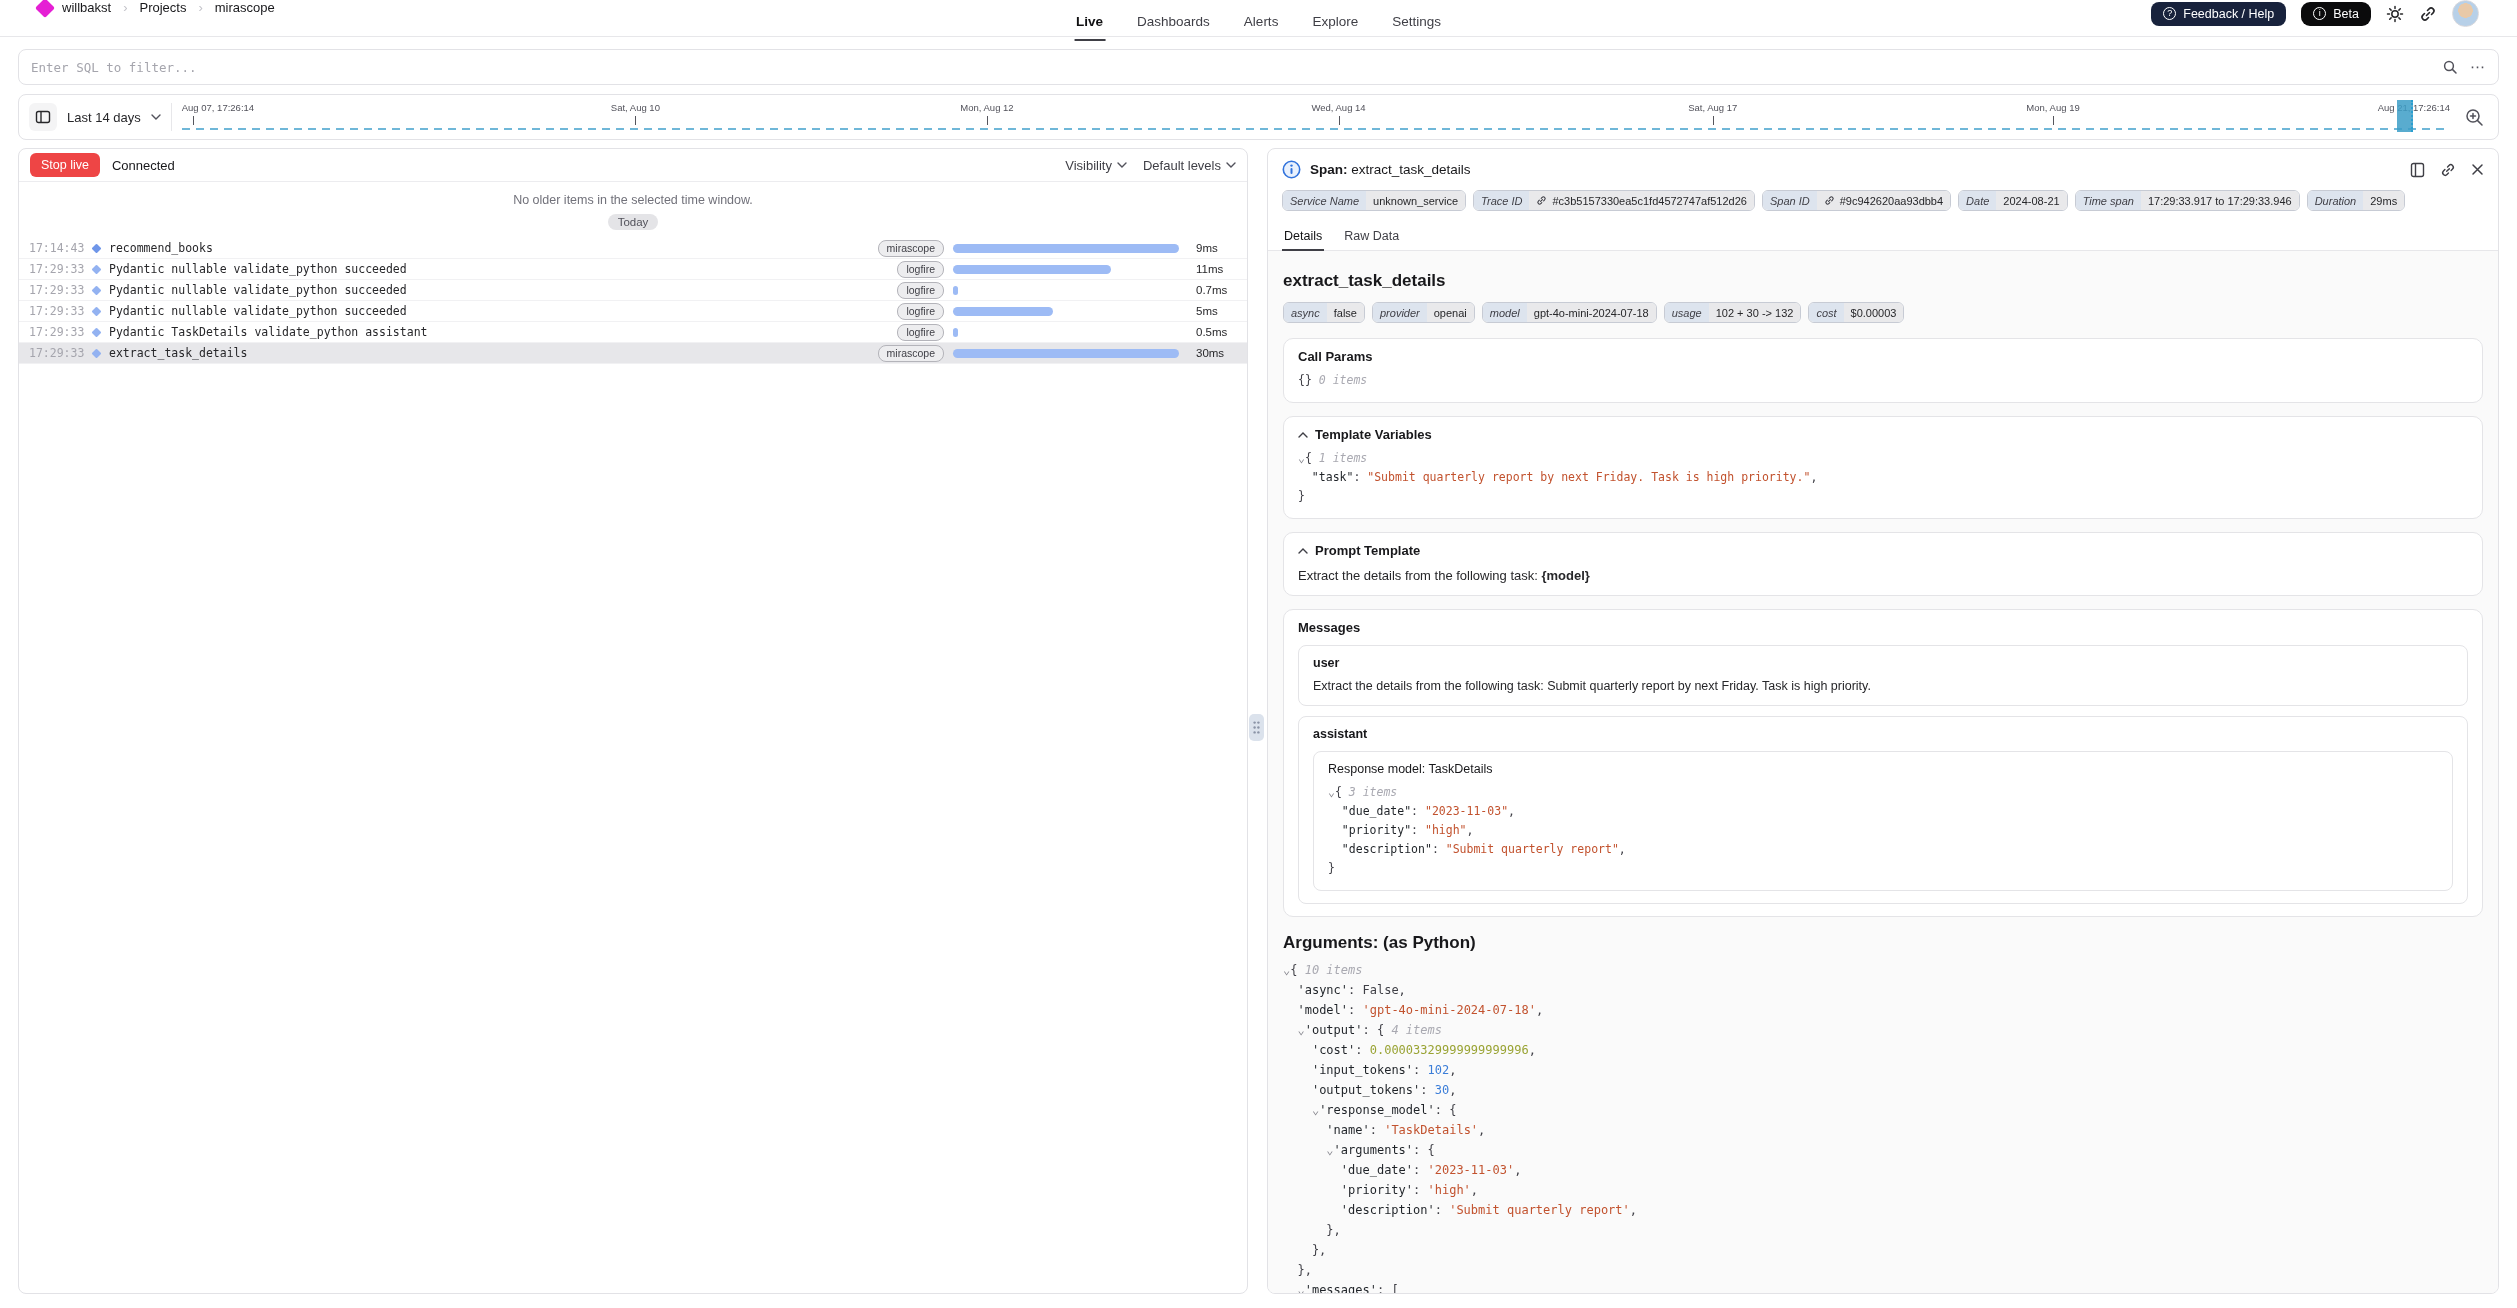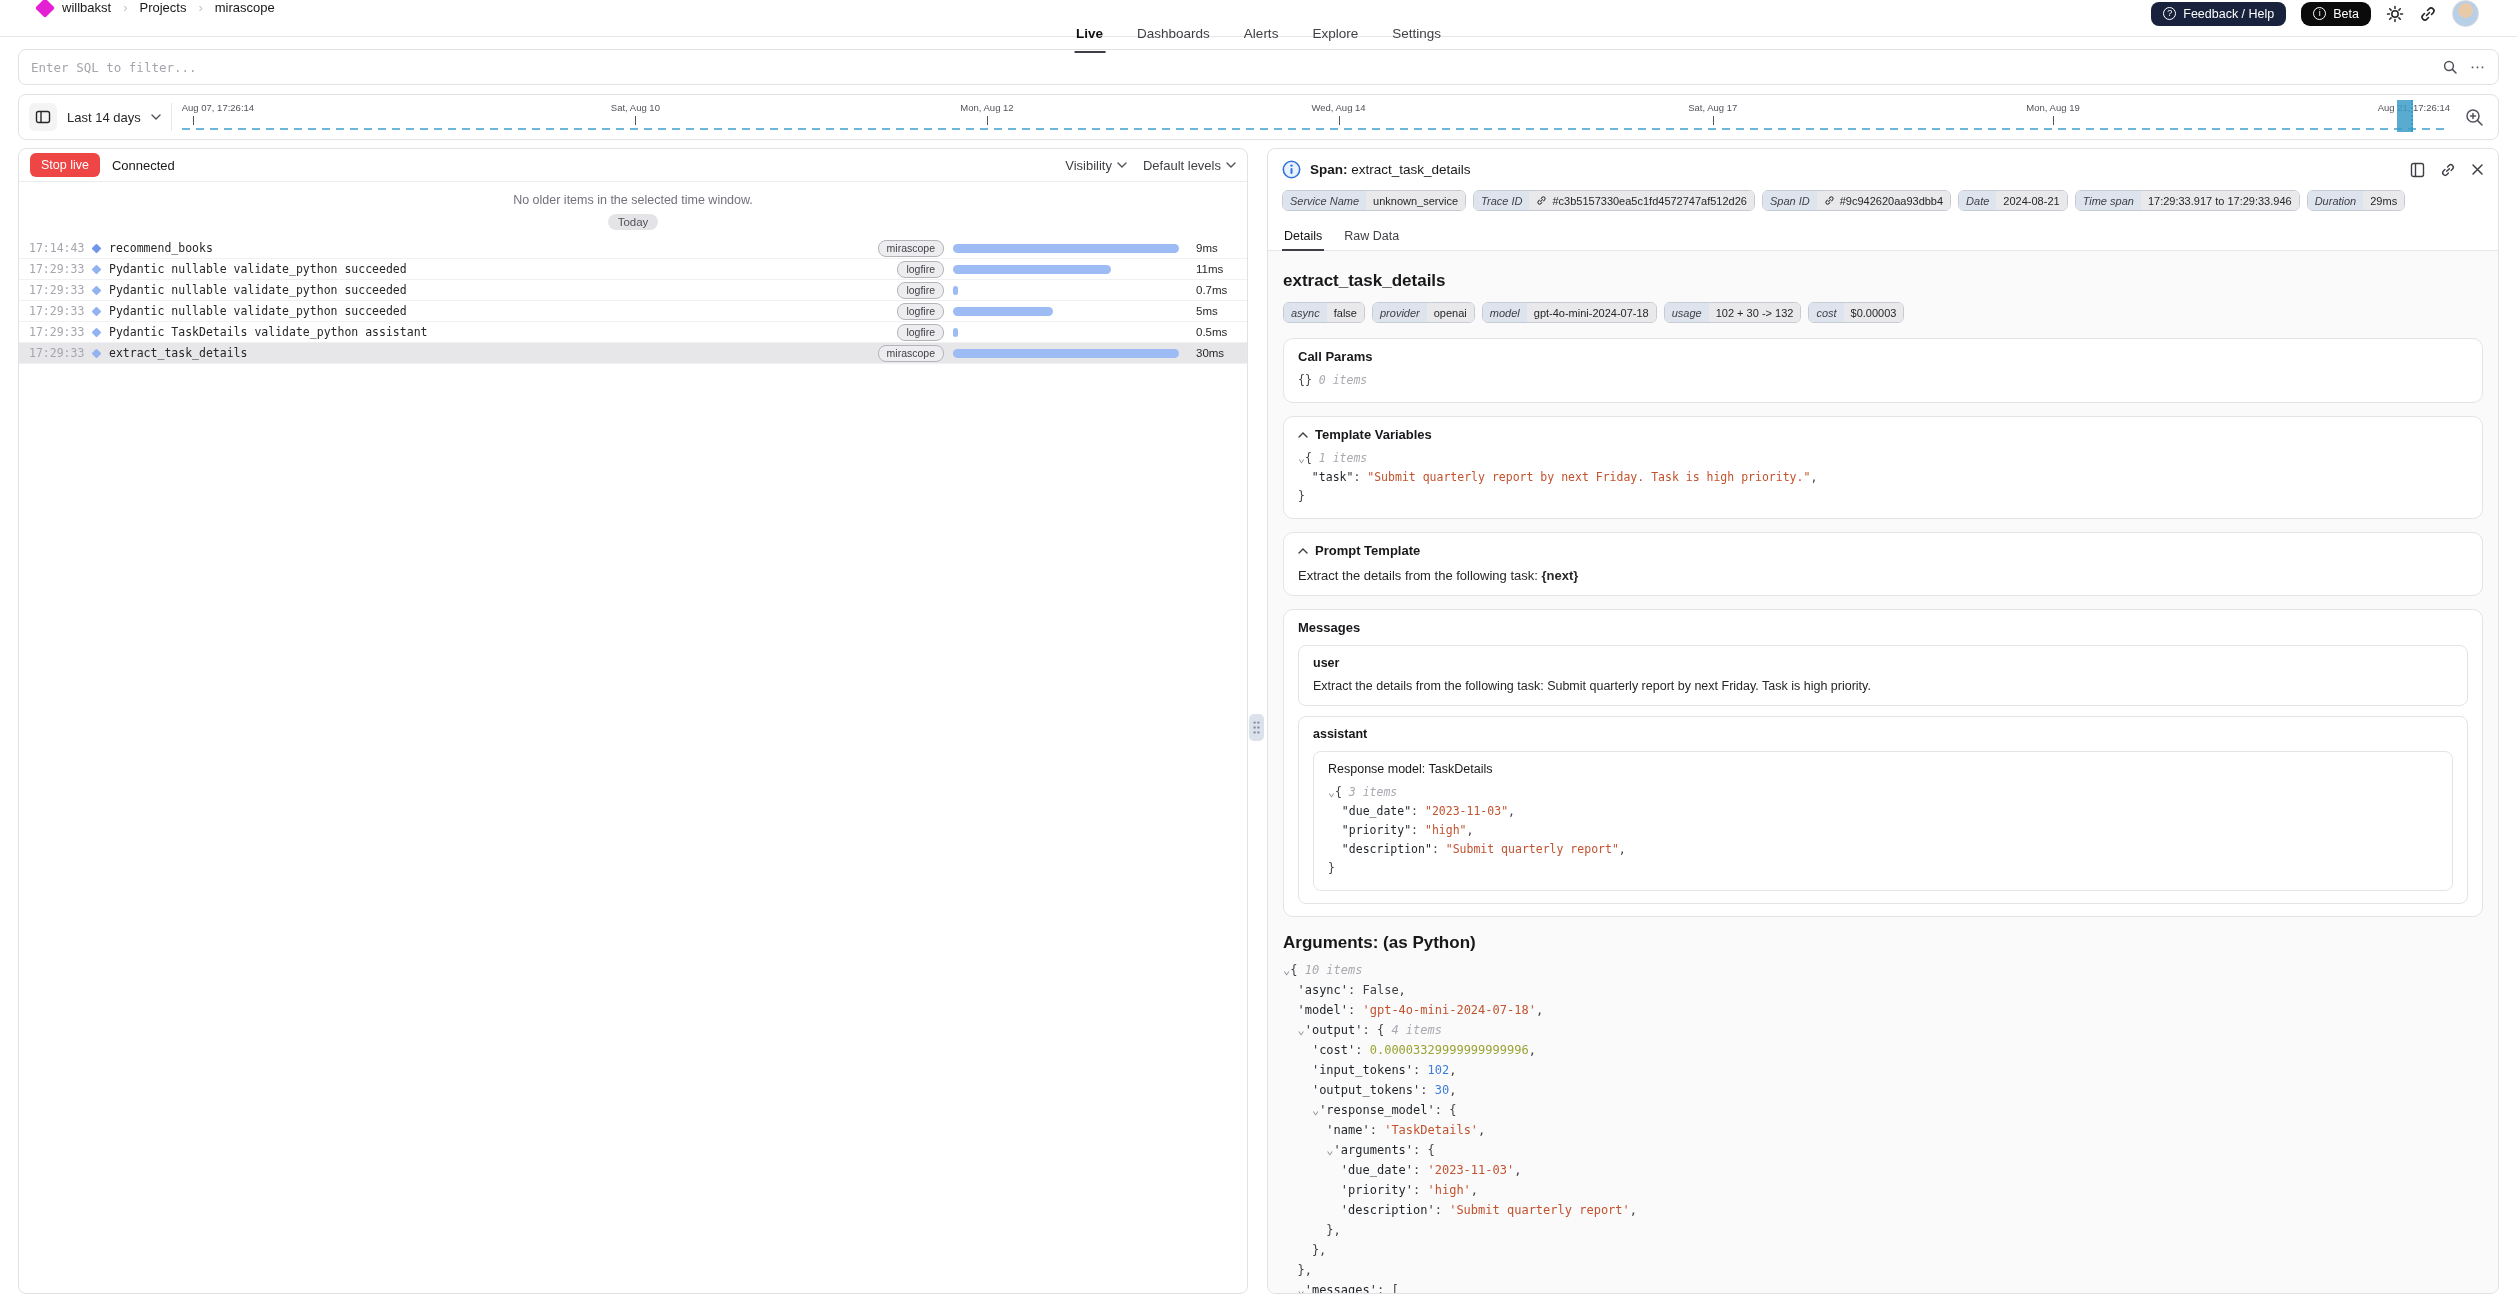--- a/index.html
+++ b/index.html
@@ -6,21 +6,21 @@
   html,body { width:2517px; height:1308px; overflow:hidden; }
   body { background:#fff; font-family:"Liberation Sans", sans-serif; color:#18181b; }
   svg { display:block; }
 
   
   .topnav { height:37px; display:flex; align-items:flex-start; padding:0 38px; border-bottom:1px solid #e7e7ea; position:relative; background:#fff; }
   .brand { display:flex; align-items:center; gap:10px; font-size:13px; }
   .logo-diamond { width:14px; height:14px; background:#e51fd4; transform:rotate(45deg); border-radius:2px; }
   .crumb { color:#18181b; }
   .crumb-sep { color:#c3c3c9; font-size:13px; padding:0 2px; }
-  .nav-tabs { position:absolute; left:50%; transform:translateX(-50%); top:16px; height:37px; display:flex; gap:30px; }
+  .nav-tabs { position:absolute; left:50%; transform:translateX(-50%); top:4px; height:37px; display:flex; gap:30px; }
   .nav-tab { height:100%; display:flex; align-items:center; font-size:13.5px; color:#3f3f46; border-bottom:2px solid transparent; padding:0 2px; cursor:pointer; }
   .nav-tab.active { color:#111113; font-weight:bold; border-bottom:2px solid #3f3f46; }
   .nav-right { margin-left:auto; display:flex; align-items:center; gap:15px; }
   .pill-btn { display:flex; align-items:center; gap:7px; color:#fff; font-size:12.5px; border-radius:8px; padding:5px 12px; cursor:pointer; }
   .feedback { background:#18223c; }
   .beta { background:#0b0b0c; border-radius:9px; }
   .circ-ic { width:13px; height:13px; border:1.3px solid #fff; border-radius:50%; font-size:9px; line-height:11px; text-align:center; color:#fff; }
   .avatar { width:27px; height:27px; border-radius:50%; background:radial-gradient(circle at 50% 38%, #e8c9a8 0 36%, #b7d0e8 37% 100%); border:1px solid #d8d8dc; }
 
   
@@ -438,21 +438,21 @@
         <div class="code"><div class="code-line"><span class="c-ch">⌄</span><span class="c-pl">{ </span><span class="c-it">1 items</span></div><div class="code-line"><span class="c-pl">  </span><span class="c-key">"task"</span><span class="c-pl">: </span><span class="c-str">"Submit quarterly report by next Friday. Task is high priority."</span><span class="c-pl">,</span></div><div class="code-line"><span class="c-pl">}</span></div></div>
       </div>
 
       <div class="card">
         <div class="card-title">
           <svg class="collapse-ic" width="10" height="6" viewBox="0 0 10 6">
               <path d="M1 5l4-4 4 4" stroke="#3f3f46" stroke-width="1.4" fill="none" stroke-linecap="round"></path>
             </svg>
           <span>Prompt Template</span>
         </div>
-        <div class="tpl-text"><span>Extract the details from the following task: </span><span class="tpl-var">{next}</span></div>
+        <div class="tpl-text"><span>Extract the details from the following task: </span><span class="tpl-var">{model}</span></div>
       </div>
 
       <div class="card">
         <div class="card-title">Messages</div>
         <div class="msg-card">
           <div class="role">user</div>
           <div class="msg-text">Extract the details from the following task: Submit quarterly report by next Friday. Task is high priority.</div>
         </div>
         <div class="msg-card">
           <div class="role">assistant</div>

